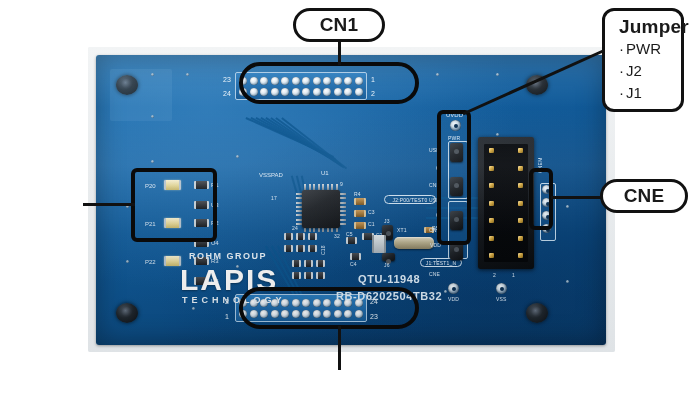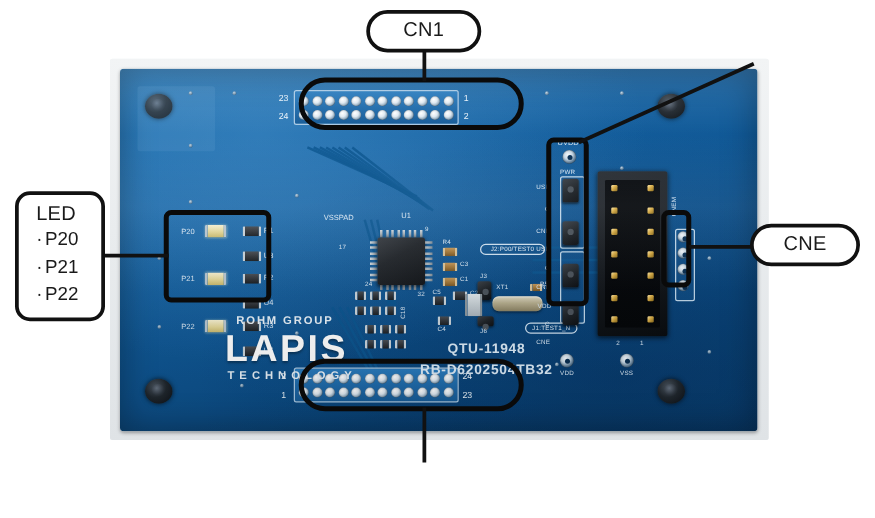--- a/index.html
+++ b/index.html
@@ -18,21 +18,21 @@
     border: 3px solid #111;
     background: #fff;
     color: #1a1a1a;
     display: flex;
     flex-direction: column;
     justify-content: center;
     z-index: 40;
   }
   .callout.pill { border-radius: 24px; align-items: center; }
   .callout.block { border-radius: 12px; align-items: flex-start; padding-left: 14px; }
-  .callout .ctitle { font-size: 16px; font-weight: 400; letter-spacing: .2px; }
+  .callout .ctitle { font-size: 19px; font-weight: 700; letter-spacing: .2px; }
   .callout .citem { font-size: 15px; font-weight: 400; line-height: 1.45; }
   .callout .citem::before { content: "\00B7"; margin-right: 2px; }
 
   .leader { position: absolute; background: #111; z-index: 35; }
   .leader.v { width: 3px; }
   .leader.h { height: 3px; }
   .leader-diag { position: absolute; z-index: 35; }
 
   
   #photo {
@@ -527,29 +527,29 @@
   <div class="ring rect" style="left:529px;top:168px;width:24px;height:62px;"></div>
 
   <div class="leader v" style="left:338px;top:40px;height:25px;"></div>
   <div class="callout pill" style="left:293px;top:8px;width:92px;height:34px;">
     <span class="ctitle">CN1</span>
   </div>
 
   <div class="leader v" style="left:338px;top:326px;height:44px;"></div>
 
   <div class="leader h" style="left:83px;top:203px;width:52px;"></div>
-  <div class="callout block" style="left:12px;top:153px;width:72px;height:104px;">
-    <span class="ctitle">LED</span>
-    <span class="citem">P20</span>
-    <span class="citem">P21</span>
-    <span class="citem">P22</span>
-  </div>
 
   <svg class="leader-diag" style="left:455px;top:48px;width:150px;height:70px;" viewBox="0 0 150 70">
     <line x1="148" y1="3" x2="8" y2="66" stroke="#111" stroke-width="3"></line>
   </svg>
+  <div class="callout block" style="left:602px;top:8px;width:82px;height:104px;">
+    <span class="ctitle">Jumper</span>
+    <span class="citem">PWR</span>
+    <span class="citem">J2</span>
+    <span class="citem">J1</span>
+  </div>
 
   <div class="leader h" style="left:551px;top:196px;width:54px;"></div>
   <div class="callout pill" style="left:600px;top:179px;width:88px;height:34px;">
     <span class="ctitle">CNE</span>
   </div>
 
 </div>
 
 </body></html>

